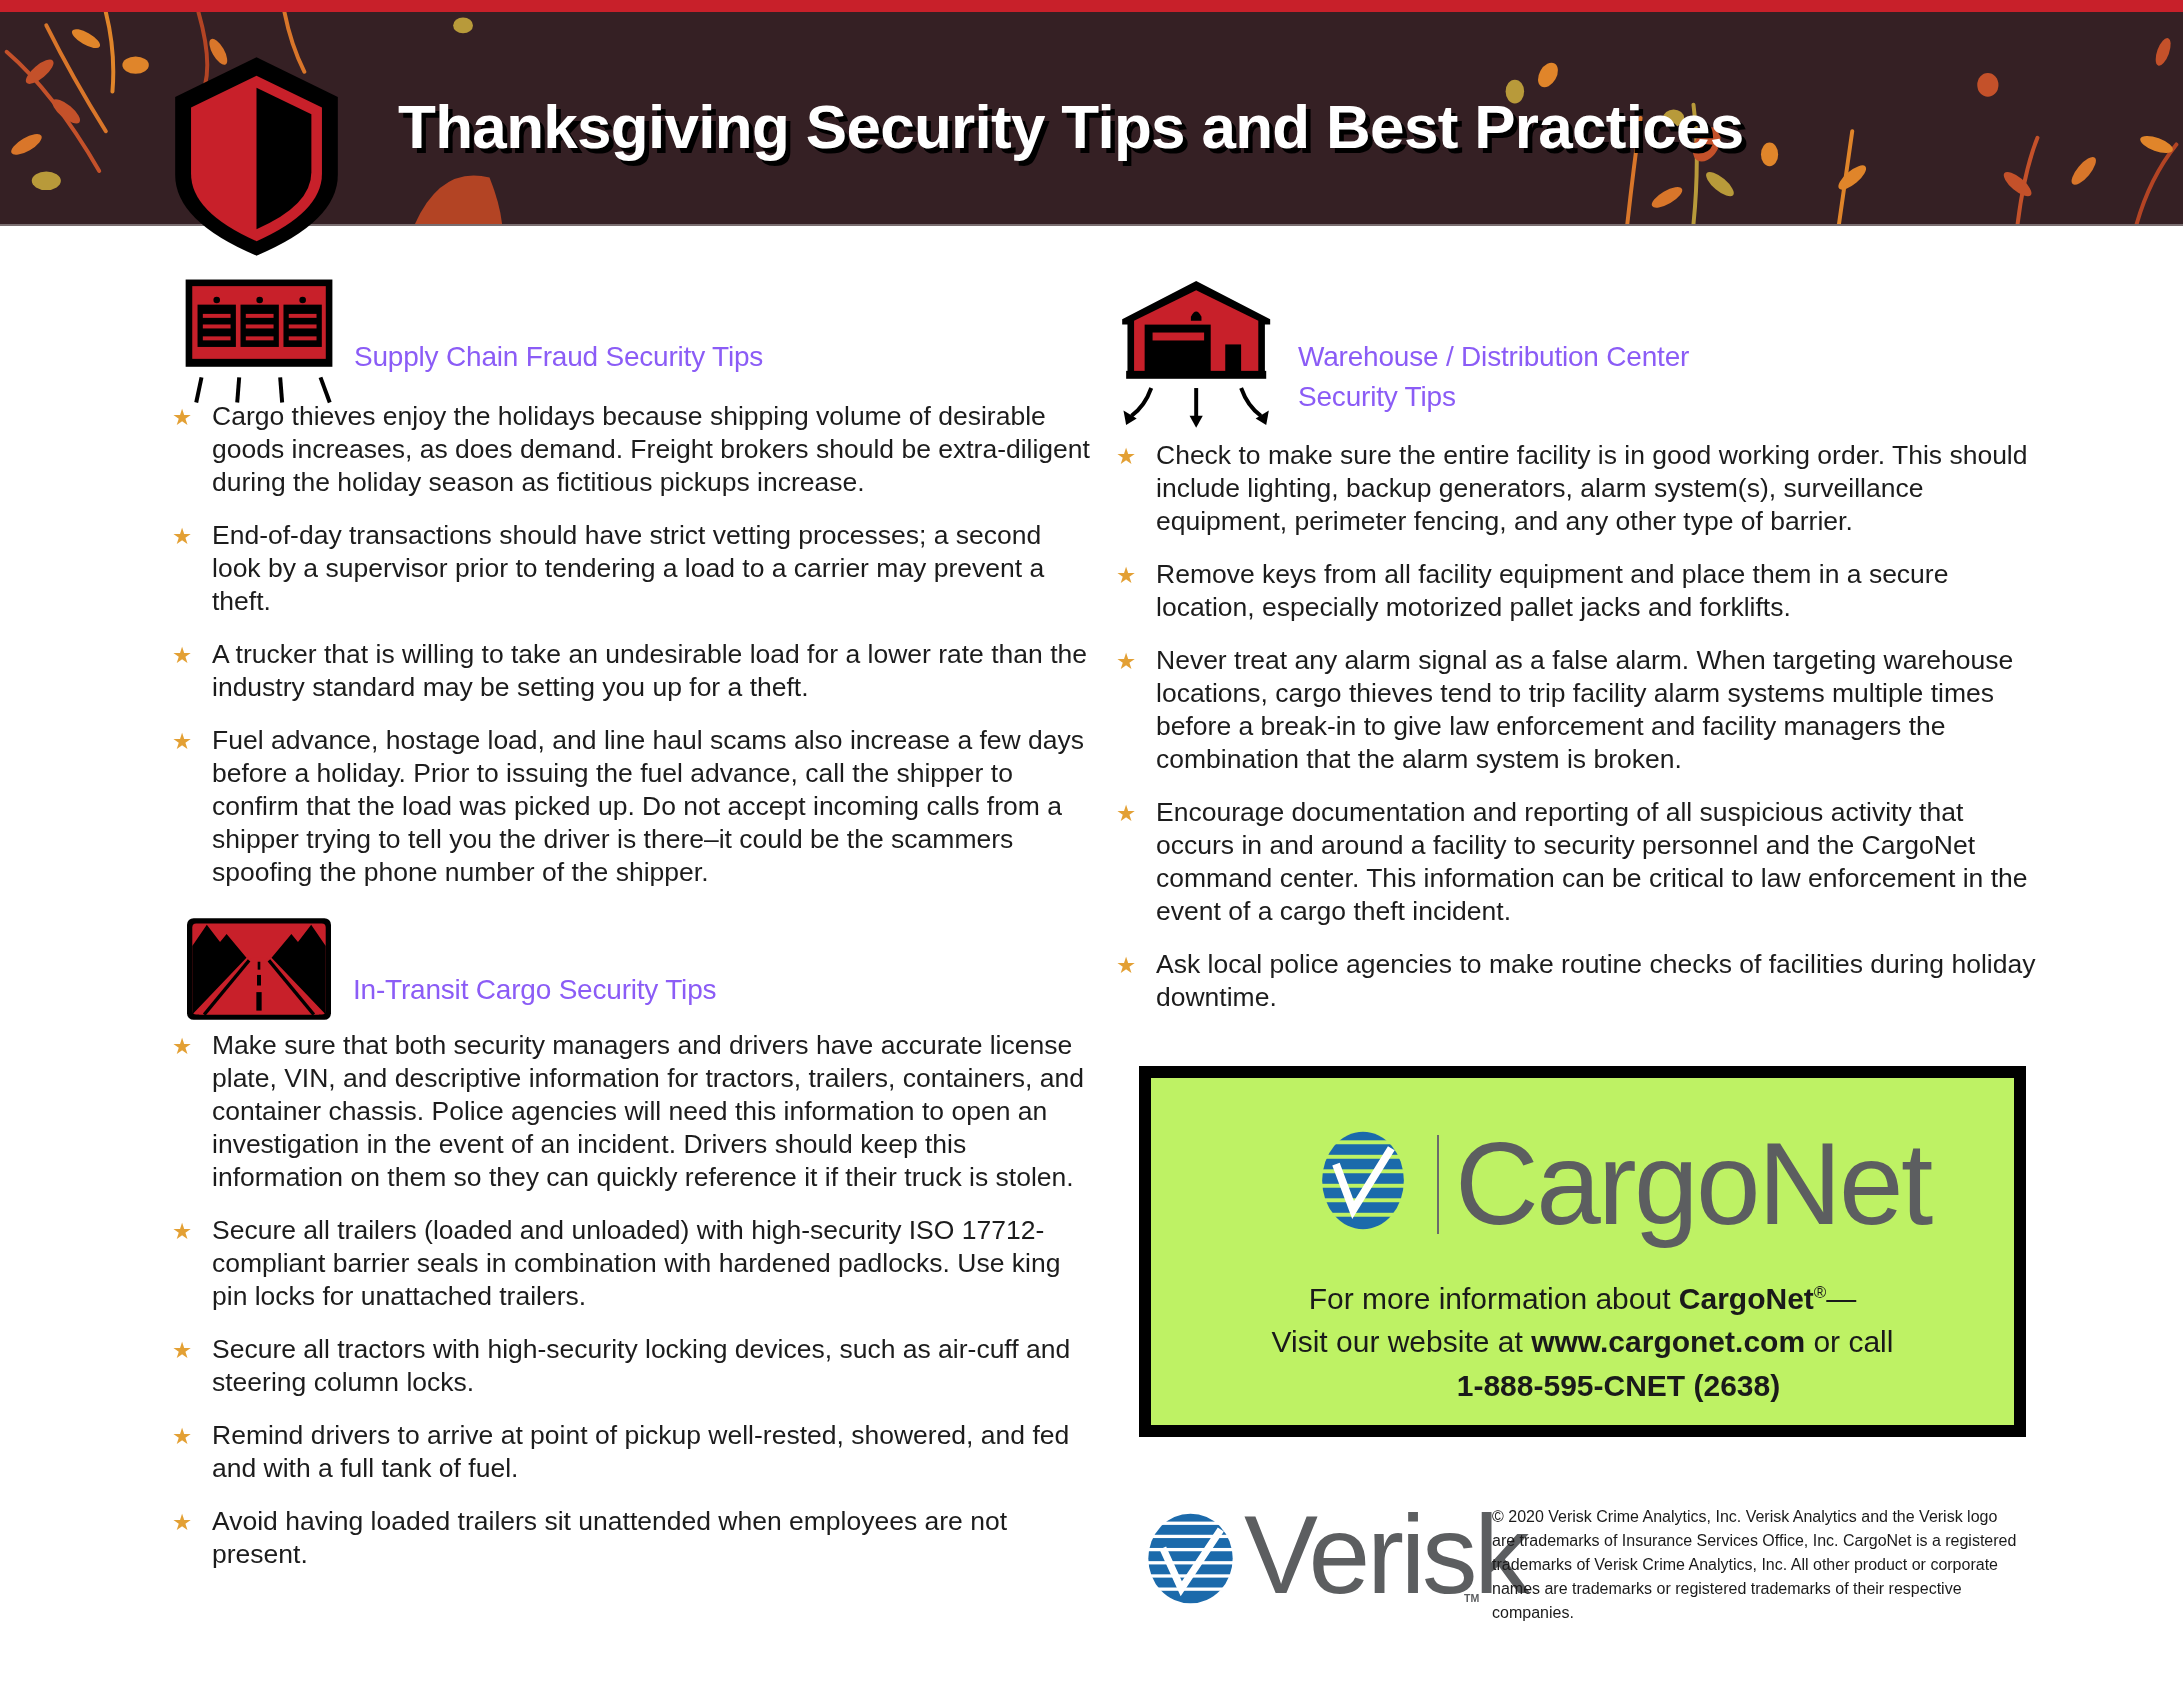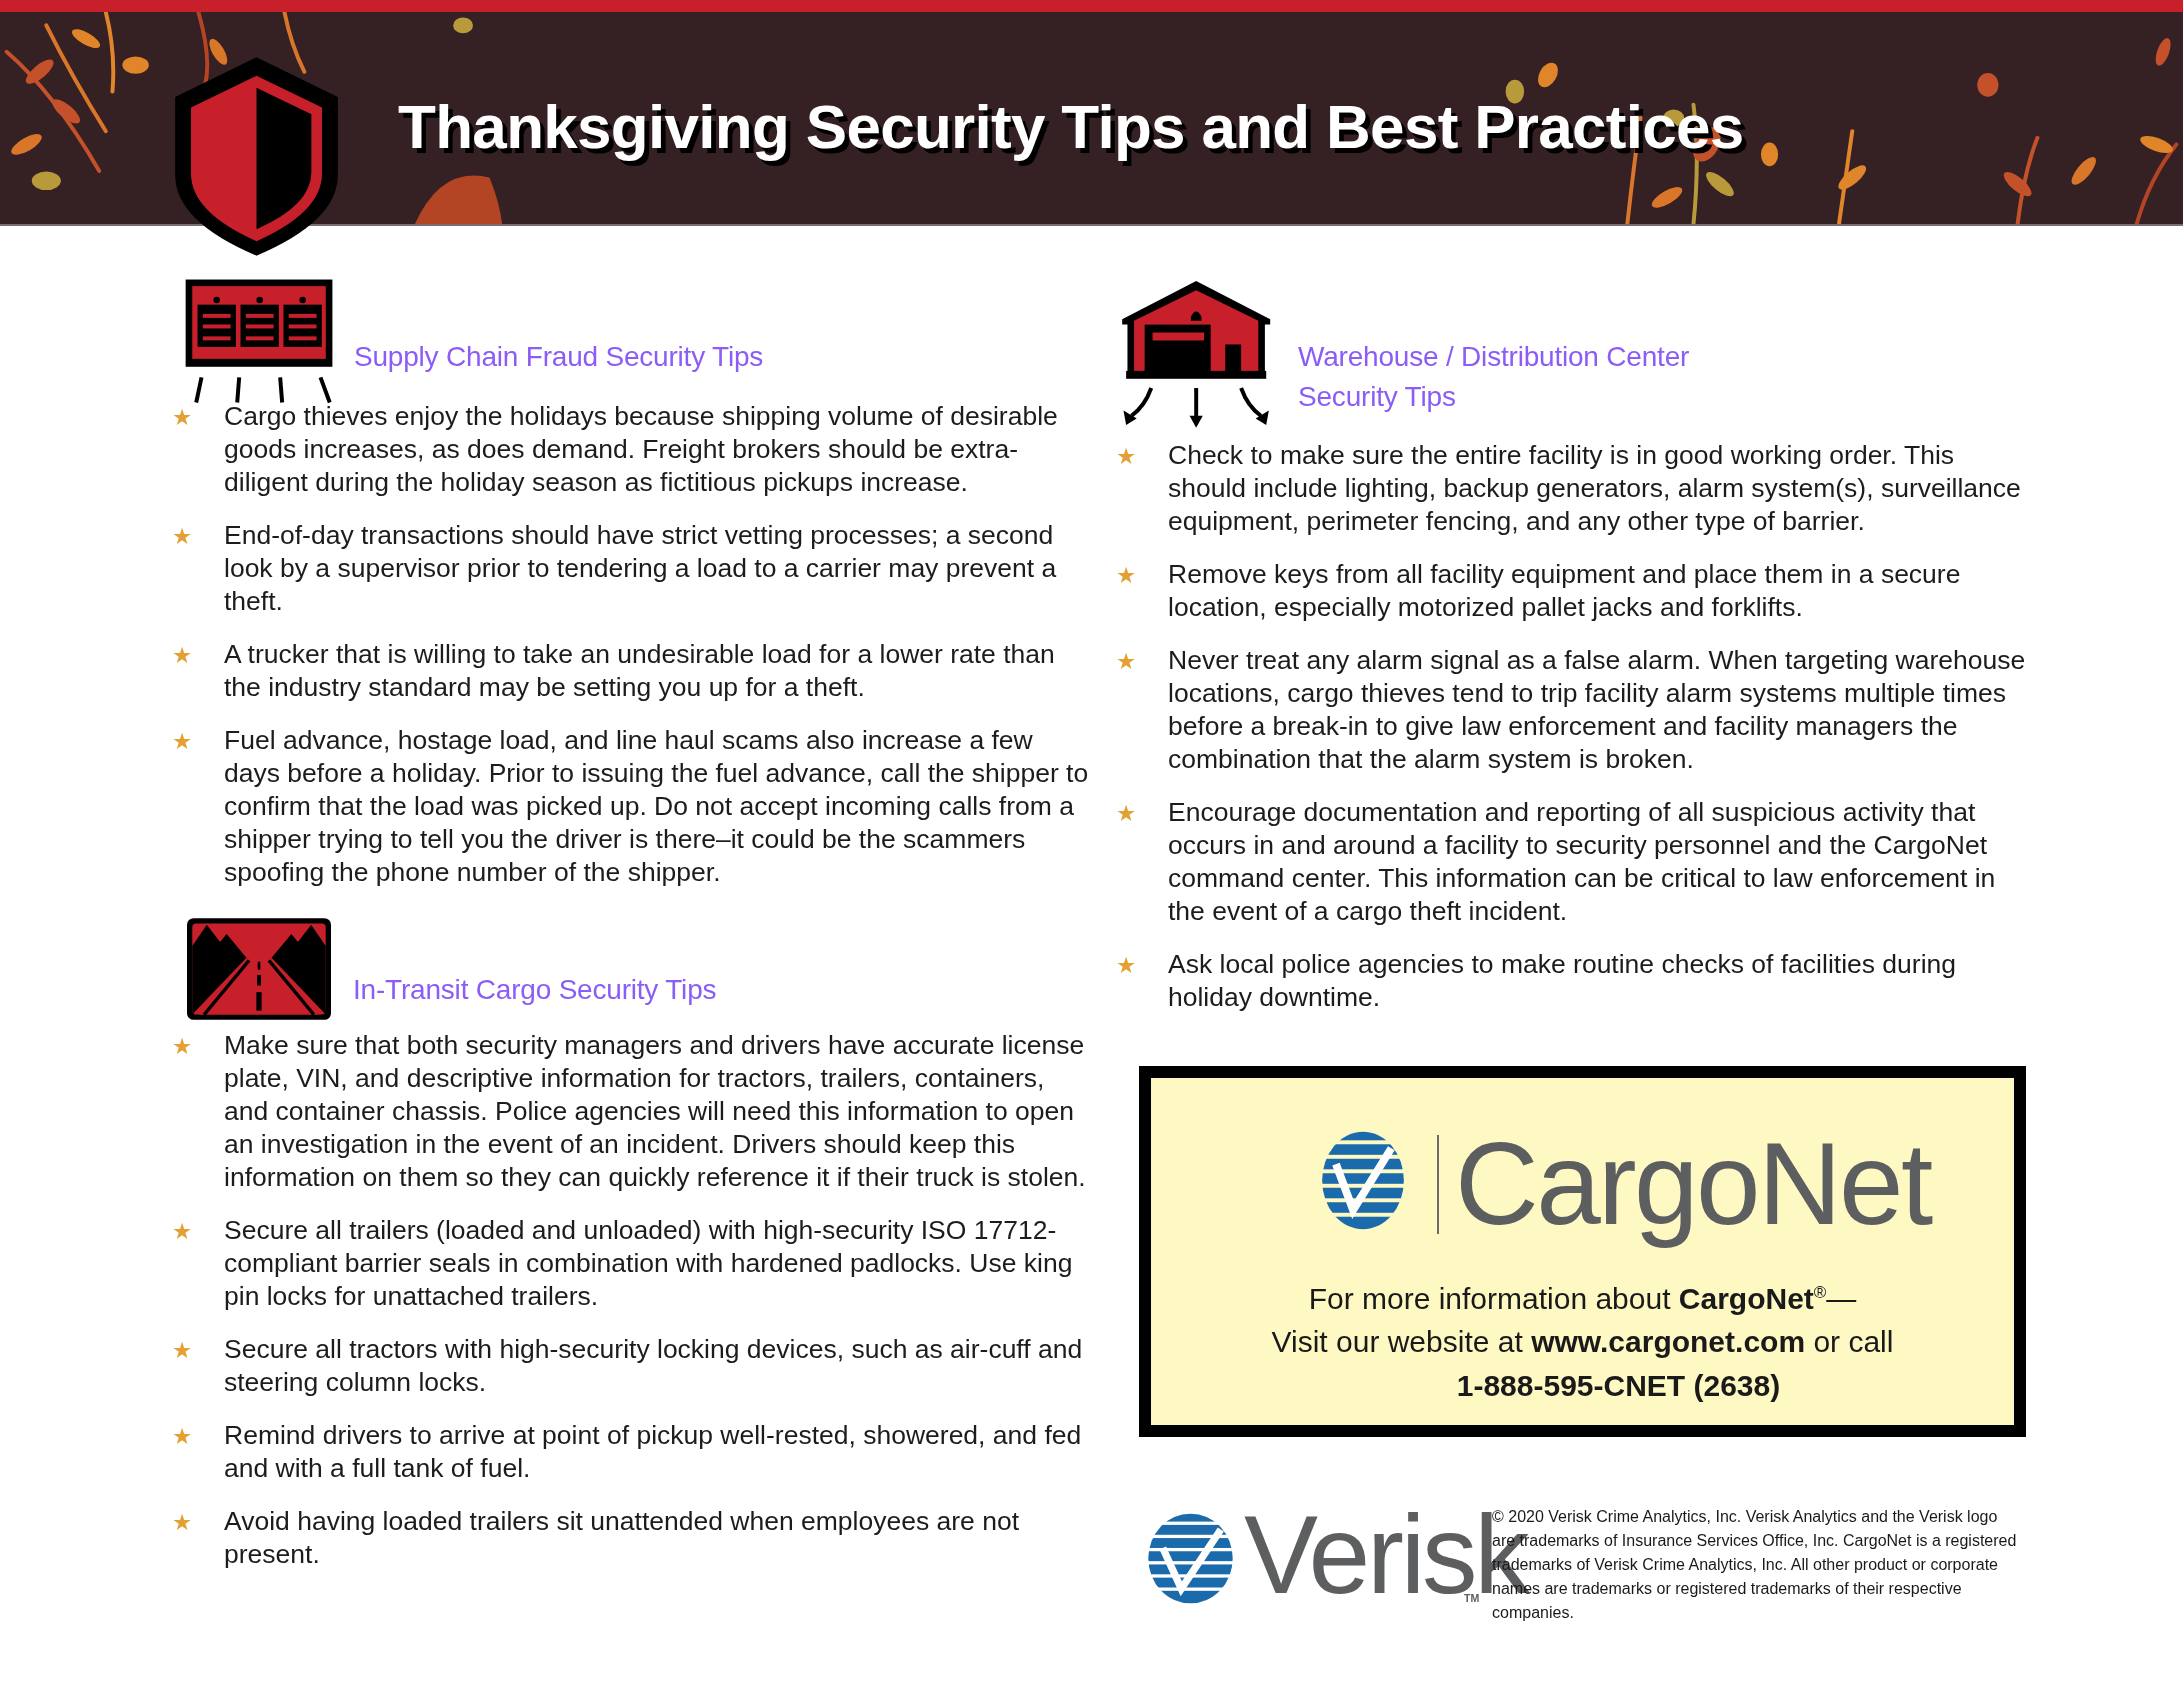--- a/index.html
+++ b/index.html
@@ -12,23 +12,23 @@
   .shield { position:absolute; left:171px; top:56px; width:171px; height:201px; }
   .title { position:absolute; left:398px; top:91px; font-size:62px; font-weight:bold; color:#ffffff;
            letter-spacing:-0.7px; white-space:nowrap; text-shadow:4.6px 4.6px 0 #000; }
 
   .icon { position:absolute; }
   .section-heading { position:absolute; font-size:28px; font-weight:normal; color:#8b5cf6; line-height:40px;
                      letter-spacing:-0.2px; }
   .bullets { position:absolute; margin:0; padding:0; list-style:none; }
   .bullets li { position:relative; font-size:26.5px; line-height:33px; color:#1c1c1c; margin-bottom:20px; }
   .bullets li .star { position:absolute; left:-40px; top:0.7px; color:#e3a034; font-size:22.5px; }
-  .bullets li .txt { display:block;margin-left:12px; }
-
-  .cn-box { position:absolute; left:1139px; top:1066px; width:863px; height:347px; border:12px solid #000; background:#fef9c3; }
+  .bullets li .txt { display:block; }
+
+  .cn-box { position:absolute; left:1139px; top:1066px; width:863px; height:347px; border:12px solid #000; background:#bef264; }
   .cn-logo { position:absolute; left:156px; top:53px; }
   .cn-divider { position:absolute; left:286px; top:57px; width:2px; height:99px; background:#6b6b6b; }
   .cn-word { position:absolute; left:304px; top:40px; font-size:116px; color:#5c5e60; letter-spacing:-2.6px; line-height:132px; }
   .cn-line { position:absolute; width:100%; text-align:center; font-size:30px; color:#1a1a1a; left:0; }
   .cn-line b { font-weight:bold; }
   .cn-line sup { font-size:17px; }
 
   .verisk-logo { position:absolute; left:1147px; top:1512px; }
   .verisk-word { position:absolute; left:1244px; top:1489px; font-size:111px; color:#5c5e60; letter-spacing:-3.3px; line-height:132px; }
   .verisk-tm { position:absolute; left:1464px; top:1592px; font-size:10.6px; color:#5c5e60;font-weight:bold; }

